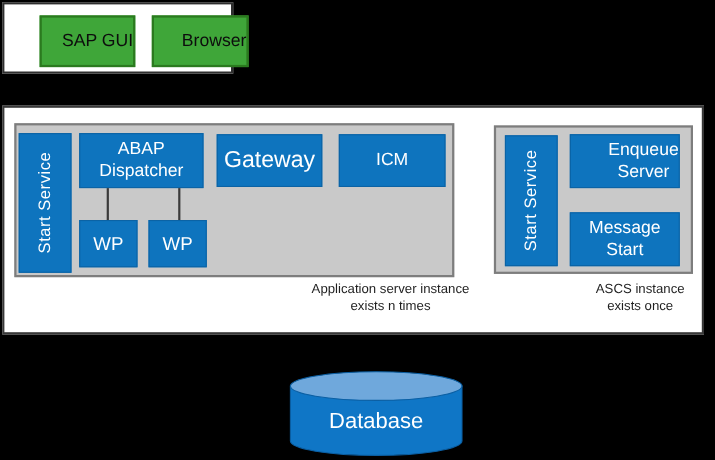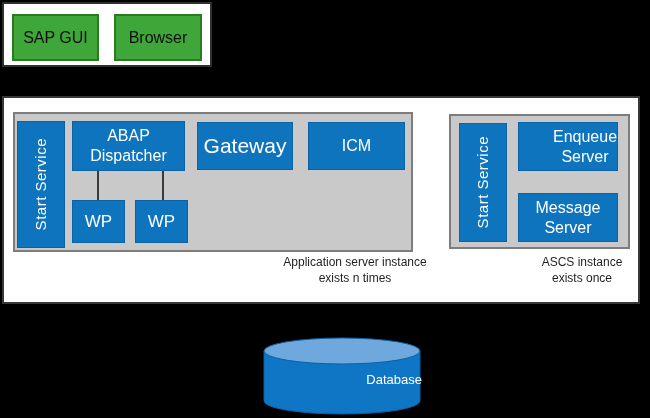--- a/index.html
+++ b/index.html
@@ -17,21 +17,21 @@
     border: 2px solid #2f2f2f;
   }
   .client-box { left: 2px; top: 2px; width: 210px; height: 65px; }
   .band { left: 2px; top: 96px; width: 638px; height: 208px; border-color: #383838; }
 
   .green-box {
     position: absolute;
     background: var(--client-fill, #3fa639);
     border: 2px solid var(--client-border, #2b7a1f);
     color: #0d0d0d; font-size: 16px;
-    display: flex; align-items: center; justify-content: center;
+    display: flex; align-items: center; justify-content: flex-end; margin-left: 24px;
   }
   .sap-gui  { left: 8px;   top: 10px; width: 87px; height: 47px; }
   .browser  { left: 110px; top: 10px; width: 88px; height: 47px; }
 
   .group-panel {
     position: absolute;
     background: var(--group-fill, #c9c9c9);
     border: 2px solid var(--group-border, #7d7d7d);
   }
   .app-panel  { left: 13px;  top: 112px; width: 400px; height: 140px; }
@@ -68,21 +68,21 @@
     position: absolute; color: #1f1f1f;
     font-size: 12px; line-height: 1.3; white-space: pre-line; text-align: center;
   }
   .caption-app  { left: 270px; top: 255px; width: 170px; }
   .caption-ascs { left: 527px; top: 255px; width: 110px; }
 
   .database { position: absolute; left: 262px; top: 336px; width: 160px; height: 80px; }
   .database svg { position: absolute; left: 0; top: 0; }
   .db-label {
     position: absolute; left: 0; top: 36px; width: 100%;
-    color: #fff; font-size: 13px; text-align: right;
+    color: #fff; font-size: 20px; text-align: center;
   }
 </style>
 </head>
 <body>
 
 <div class="stage">
 
   <div class="white-box client-box">
     <div class="green-box sap-gui">
       <span>SAP GUI</span>
@@ -122,21 +122,21 @@
   <div class="group-panel ascs-panel"></div>
   <div class="node start-service-right">
     <span class="vtext">Start Service</span>
   </div>
   <div class="node enqueue-server">
     <span>Enqueue
 Server</span>
   </div>
   <div class="node message-server">
     <span>Message
-Server</span>
+Start</span>
   </div>
   <div class="caption caption-ascs">ASCS instance
 exists once</div>
 
   <div class="database">
     <svg width="160" height="80" viewBox="0 0 160 80">
       <path d="M2,15 L2,65 A78,13 0 0 0 158,65 L158,15 Z" fill="#0f76c6" stroke="#0b5fa3" stroke-width="1"></path>
       <ellipse cx="80" cy="15" rx="78" ry="13" fill="#6fa8dc" stroke="#0b5fa3" stroke-width="1"></ellipse>
     </svg>
     <div class="db-label">Database</div>

